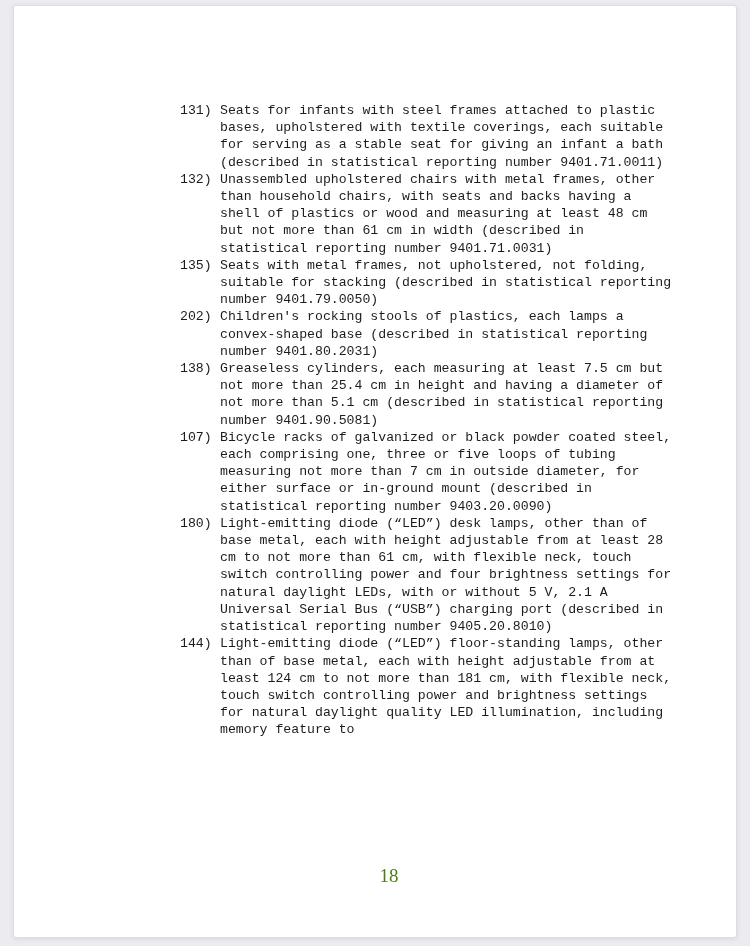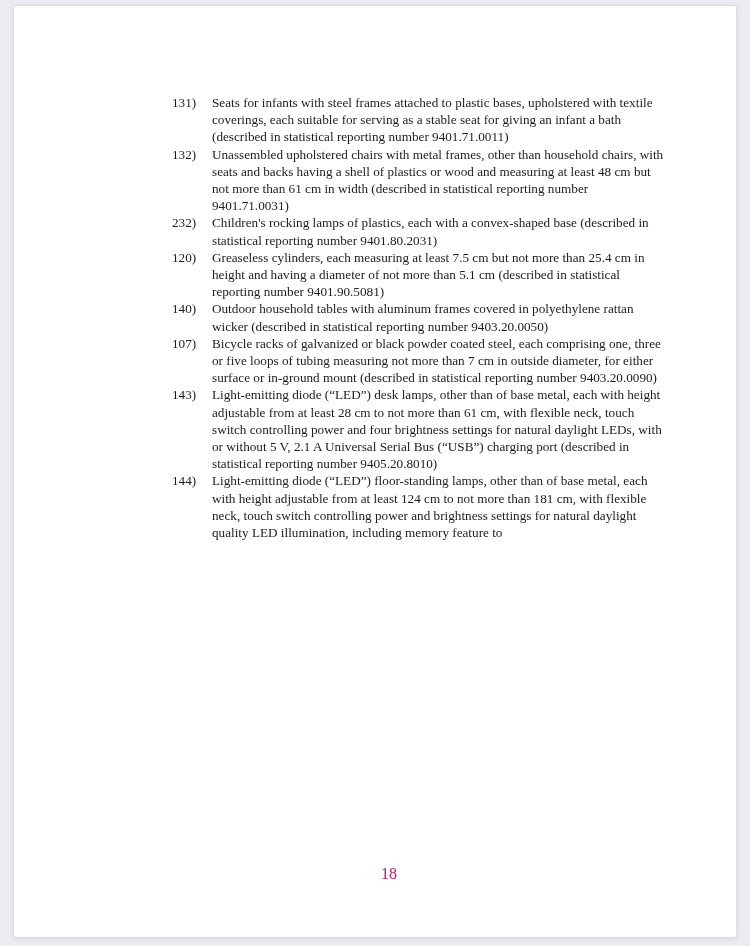--- a/index.html
+++ b/index.html
@@ -23,22 +23,23 @@
     width: 724px;
     height: 933px;
     background: #ffffff;
     border: 1px solid #dcdce3;
     border-radius: 3px;
     box-shadow: 0 1px 4px rgba(60, 60, 80, 0.10);
     box-sizing: border-box;
   }
   .item-list {
     list-style: none;
-    margin: 4px;
+    margin: 12px;
     padding: 84px 0 0 154px;
+    font-family: Liberation Mono, monospace;
   }
   .item {
     display: flex;
     align-items: flex-start;
     width: 494px;
     color: #1c1c1e;
     font-size: 13.2px;
     line-height: 17.2px;
   }
   .item .num {
@@ -49,22 +50,22 @@
     width: 454px;
   }
   .footer {
     position: absolute;
     top: 859px;
     left: 0;
     width: 100%;
     box-sizing: border-box;
     padding-left: 28px;
     text-align: center;
-    font-size: 16px;
-    color: #be185d;
+    font-size: 19px;
+    color: #4d7c0f;
   }
 </style>
 </head>
 <body>
 
 <div class="canvas">
   <div class="paper">
     <ol class="item-list">
 
         <li class="item">
@@ -72,46 +73,46 @@
           <span class="txt">Seats for infants with steel frames attached to plastic bases, upholstered with textile coverings, each suitable for serving as a stable seat for giving an infant a bath (described in statistical reporting number 9401.71.0011)</span>
         </li>
 
         <li class="item">
           <span class="num">132)</span>
           <span class="txt">Unassembled upholstered chairs with metal frames, other than household chairs, with seats and backs having a shell of plastics or wood and measuring at least 48 cm but not more than 61 cm in width (described in statistical reporting number 9401.71.0031)</span>
         </li>
 
 
 
+        <li class="item">
+          <span class="num">135)</span>
+          <span class="txt">Seats with metal frames, not upholstered, not folding, suitable for stacking (described in statistical reporting number 9401.79.0050)</span>
+        </li>
 
         <li class="item">
-          <span class="num">232)</span>
-          <span class="txt">Children's rocking lamps of plastics, each with a convex-shaped base (described in statistical reporting number 9401.80.2031)</span>
+          <span class="num">202)</span>
+          <span class="txt">Children's rocking stools of plastics, each lamps a convex-shaped base (described in statistical reporting number 9401.80.2031)</span>
         </li>
 
 
         <li class="item">
-          <span class="num">120)</span>
+          <span class="num">138)</span>
           <span class="txt">Greaseless cylinders, each measuring at least 7.5 cm but not more than 25.4 cm in height and having a diameter of not more than 5.1 cm (described in statistical reporting number 9401.90.5081)</span>
         </li>
 
 
-        <li class="item">
-          <span class="num">140)</span>
-          <span class="txt">Outdoor household tables with aluminum frames covered in polyethylene rattan wicker (described in statistical reporting number 9403.20.0050)</span>
-        </li>
 
         <li class="item">
           <span class="num">107)</span>
           <span class="txt">Bicycle racks of galvanized or black powder coated steel, each comprising one, three or five loops of tubing measuring not more than 7 cm in outside diameter, for either surface or in-ground mount (described in statistical reporting number 9403.20.0090)</span>
         </li>
 
 
         <li class="item">
-          <span class="num">143)</span>
+          <span class="num">180)</span>
           <span class="txt">Light-emitting diode (“LED”) desk lamps, other than of base metal, each with height adjustable from at least 28 cm to not more than 61 cm, with flexible neck, touch switch controlling power and four brightness settings for natural daylight LEDs, with or without 5 V, 2.1 A Universal Serial Bus (“USB”) charging port (described in statistical reporting number 9405.20.8010)</span>
         </li>
 
         <li class="item">
           <span class="num">144)</span>
           <span class="txt">Light-emitting diode (“LED”) floor-standing lamps, other than of base metal, each with height adjustable from at least 124 cm to not more than 181 cm, with flexible neck, touch switch controlling power and brightness settings for natural daylight quality LED illumination, including memory feature to</span>
         </li>
       </ol>
     <div class="footer">18</div>
   </div>

